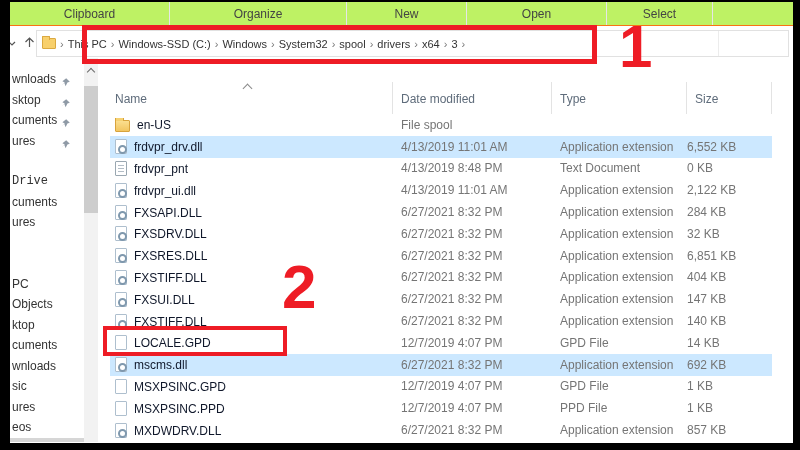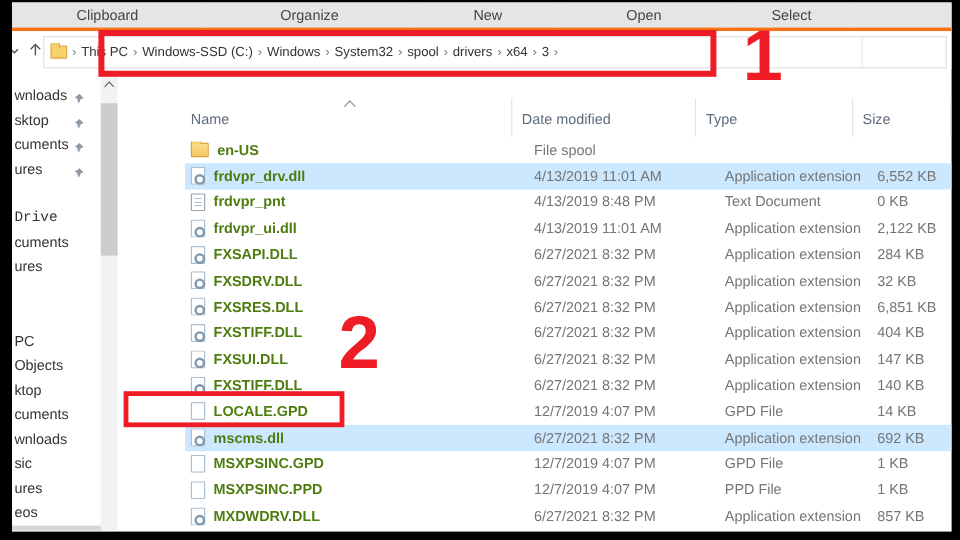--- a/index.html
+++ b/index.html
@@ -1,21 +1,21 @@
 <!DOCTYPE html>
 <html><head>
 <meta charset="utf-8">
 <style>
   * { margin:0; padding:0; box-sizing:border-box; }
   body { background:#222; font-family:"Liberation Sans", sans-serif; }
   .screen { position:relative; width:800px; height:450px; background:#000; overflow:hidden; }
   .window { position:absolute; left:10px; top:2px; width:783px; height:441px; background:#fff; overflow:hidden; }
 
   
-  .ribbon { display:flex; height:24px; background:#e5e5e5; border-bottom:3px solid #f97316; }
+  .ribbon { display:flex; height:24px; background:#bef264; border-bottom:1px solid #f97316; }
   .ribbon-group { display:flex; align-items:center; justify-content:center; height:100%;
                   border-right:1px solid #e6e6e6; font-size:12px; color:#444; }
   .ribbon-filler { flex:1; }
 
   
   .addr-row { position:relative; height:32px; background:#fff; }
   .nav-btn { position:absolute; top:9px; color:#555; }
   .nav-chevron { left:-4px; }
   .nav-up { left:13px; }
   .address-bar { position:absolute; left:26px; top:4px; right:4px; height:27px;
@@ -23,21 +23,21 @@
                  padding-left:5px; overflow:hidden; }
   .addr-folder { width:14px; height:11px; background:#f8d06c; border:1px solid #dba940;
                  border-radius:1px; position:relative; flex:0 0 auto; }
   .addr-folder::before { content:""; position:absolute; left:-1px; top:-3px; width:6px; height:3px;
                  background:#f8d06c; border:1px solid #dba940; border-bottom:none; border-radius:1px 1px 0 0; }
   .crumb { font-size:11px; color:#333; white-space:nowrap; cursor:default; }
   .crumb-sep { font-size:11px; color:#777; margin:0 4px; }
   .search-divider { position:absolute; left:681px; top:0; bottom:0; width:1px; background:#ececec; }
 
   
-  .body { position:relative; display:flex; height:384px;gap:44px; }
+  .body { position:relative; display:flex; height:384px; }
 
   
   .sidebar { position:relative; width:100px; flex:0 0 auto; overflow:hidden; }
   .sb-list { padding-top:11px; }
   .sb-item { position:relative; height:20.5px; line-height:20.5px; font-size:12px; color:#333;
              padding-left:2px; width:78px; white-space:nowrap; }
   .sb-item.gap-sm { margin-top:20px;font-family:Liberation Mono, monospace; }
   .sb-item.gap-lg { margin-top:41px; }
   .sb-item.selected { background:#d6d6d6; }
   .sb-pin { position:absolute; left:50px; top:5px; width:11px; height:11px; }
@@ -51,21 +51,21 @@
   .headers { display:flex; height:32px; }
   .hcell { font-size:12px; color:#5f6c7b; border-right:1px solid #e3e3e3; padding:10px 0 0 5px; }
   .hcell.h-date, .hcell.h-type { padding-left:8px; }
   .hcell.h-size { padding-left:8px; }
   .sort-caret { position:absolute; left:134px; top:3px; width:7px; height:7px;
                 border-left:1px solid #8a8a8a; border-top:1px solid #8a8a8a; transform:rotate(45deg); }
   .rows { position:absolute; left:0; top:32px; right:0; bottom:0; }
   .row { display:flex; align-items:center; height:21.8px; width:662px; }
   .row.hl { background:var(--sel,#cce8ff); }
   .cell { font-size:12px; white-space:nowrap; overflow:hidden; }
-  .c-name { width:283px; color:#4d7c0f; display:flex; align-items:center; padding-left:5px;font-weight:bold; }
+  .c-name { width:283px; color:#0f172a; display:flex; align-items:flex-end; padding-left:5px; }
   .c-date { width:159px; color:#757575; padding-left:8px; }
   .c-type { width:135px; color:#757575; padding-left:8px; }
   .c-size { width:85px;  color:#757575; text-align:left; padding-right:5px; }
 
   
   .ficon { flex:0 0 auto; margin-right:7px; position:relative; }
   .ficon.folder { width:15px; height:12px; background:linear-gradient(#fbde8f,#f2c560);
                   border:1px solid #d8a33c; border-radius:1px; margin-top:1px; }
   .ficon.folder::before { content:""; position:absolute; left:-1px; top:-4px; width:7px; height:3px;
                   background:#f5d173; border:1px solid #d8a33c; border-bottom:none; border-radius:1px 1px 0 0; }

